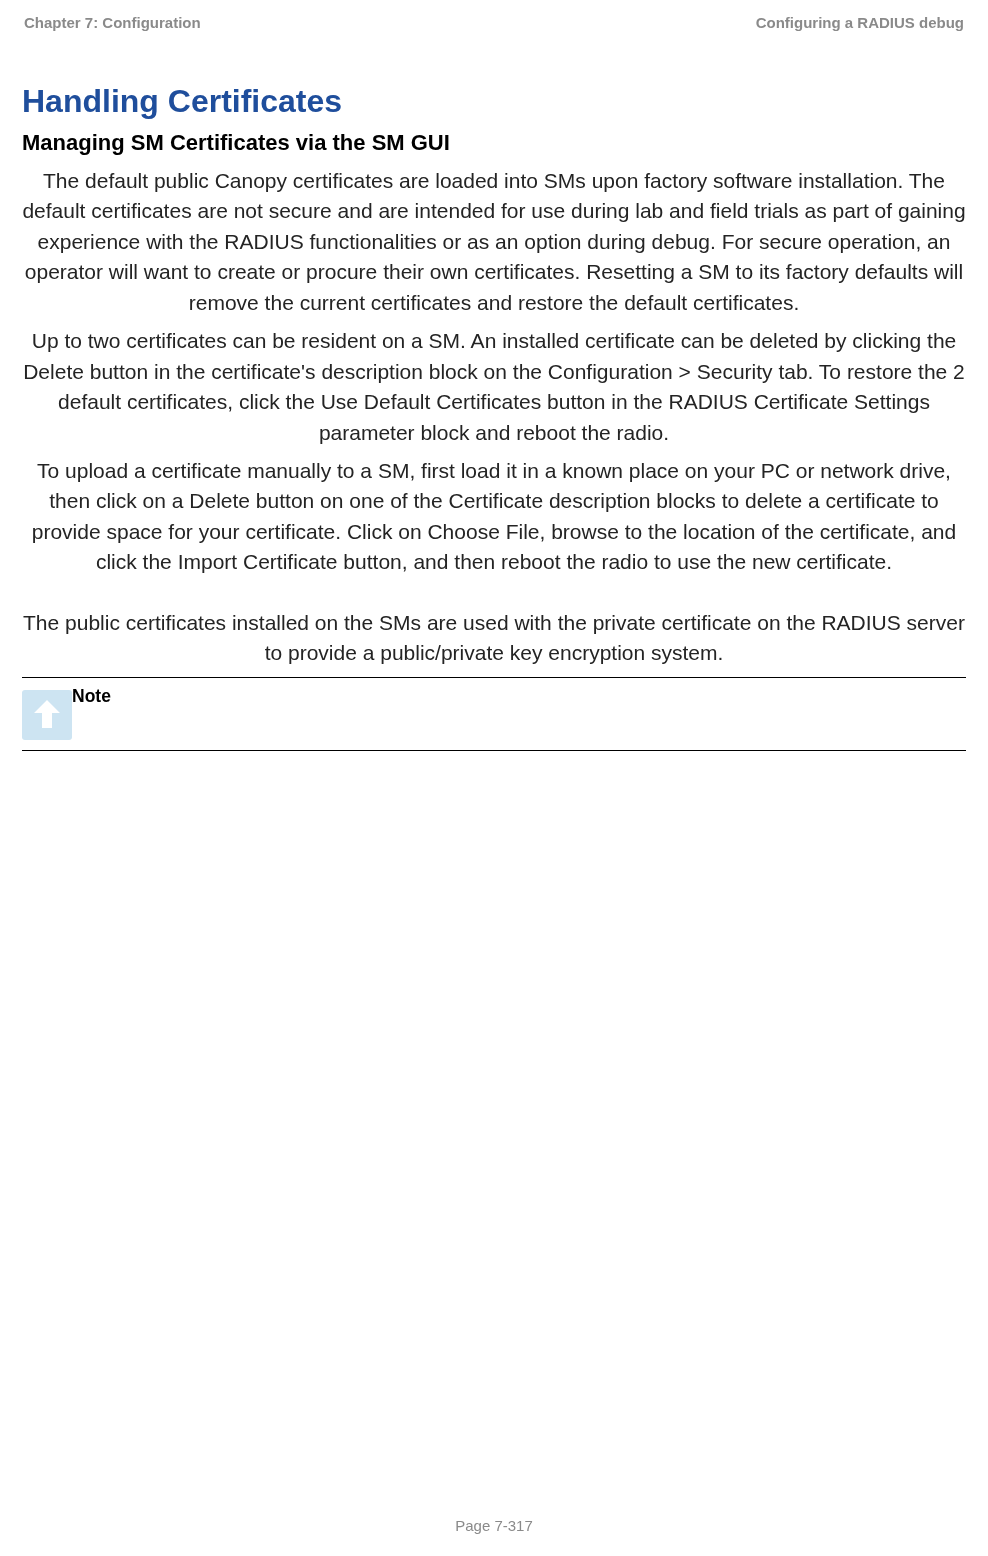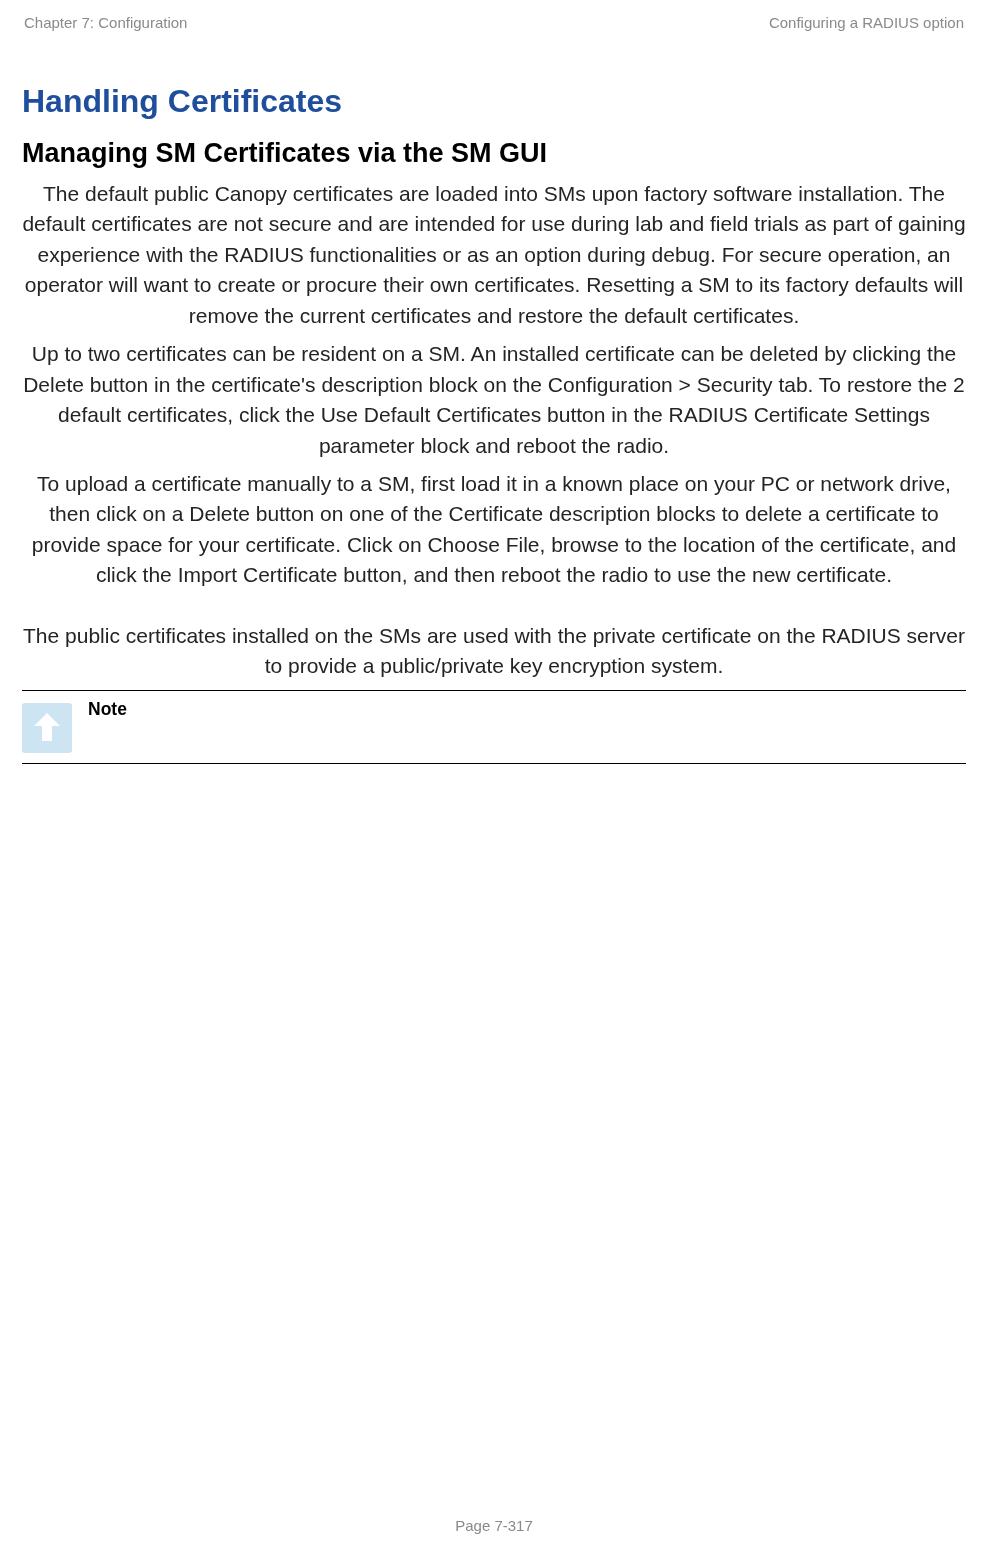--- a/index.html
+++ b/index.html
@@ -14,54 +14,54 @@
       height: 1556px;
       position: relative;
       padding: 0;
     }
     .header {
       display: flex;
       justify-content: space-between;
       padding: 14px 24px 0 24px;
       color: #8a8a8a;
       font-size: 15px;
+      font-weight: bold;
     }
     .content {
       padding: 24px 22px 0 22px;
     }
     .heading-1 {
       color: #1f4e9c;
       font-size: 32px;
       font-weight: bold;
       margin-top: 28px;
-      margin-bottom: 18px;
+      margin-bottom: 10px;
     }
     .heading-2 {
       color: #000000;
-      font-size: 27px;
+      font-size: 22px;
       font-weight: bold;
       margin-bottom: 10px;
     }
     .paragraph {
       font-size: 21px;
       line-height: 1.45;
       color: #242424;
       margin-bottom: 8px;
       text-align: center;
     }
     .bold {
       font-weight: normal;
     }
     .note-section {
       border-top: 1px solid #000;
       border-bottom: 1px solid #000;
       padding: 8px 0 10px 0;
       display: flex;
       align-items: flex-start;
-      gap: 16px;
     }
     .note-icon {
       width: 50px;
       height: 50px;
       background: #cde4f2;
       border-radius: 3px;
       display: flex;
       align-items: center;
       justify-content: center;
       flex-shrink: 0;
@@ -96,21 +96,21 @@
     }
     .space-before {
       margin-top: 30px;
     }
   </style>
 </head>
 <body>
 
 <div class="header">
   <span>Chapter 7:  Configuration</span>
-  <span>Configuring a RADIUS option</span>
+  <span>Configuring a RADIUS debug</span>
 </div>
 
 <div class="content">
   <div class="heading-1">Handling Certificates</div>
   <div class="heading-2">Managing SM Certificates via the SM GUI</div>
 
   <p class="paragraph">The default public Canopy certificates are loaded into SMs upon factory software installation. The default certificates are not secure and are intended for use during lab and field trials as part of gaining experience with the RADIUS functionalities or as an option during debug. For secure operation, an operator will want to create or procure their own certificates. Resetting a SM to its factory defaults will remove the current certificates and restore the default certificates.</p>
 
   <p class="paragraph">
     <span>Up to two certificates can be resident on a SM. An installed certificate can be deleted by clicking the </span><span class="bold">Delete</span><span> button in the certificate's description block on the Configuration &gt; Security tab. To restore the 2 default certificates, click the </span><span class="bold">Use Default Certificates</span><span> button in the </span><span class="bold">RADIUS Certificate Settings</span><span> parameter block and reboot the radio.</span>

